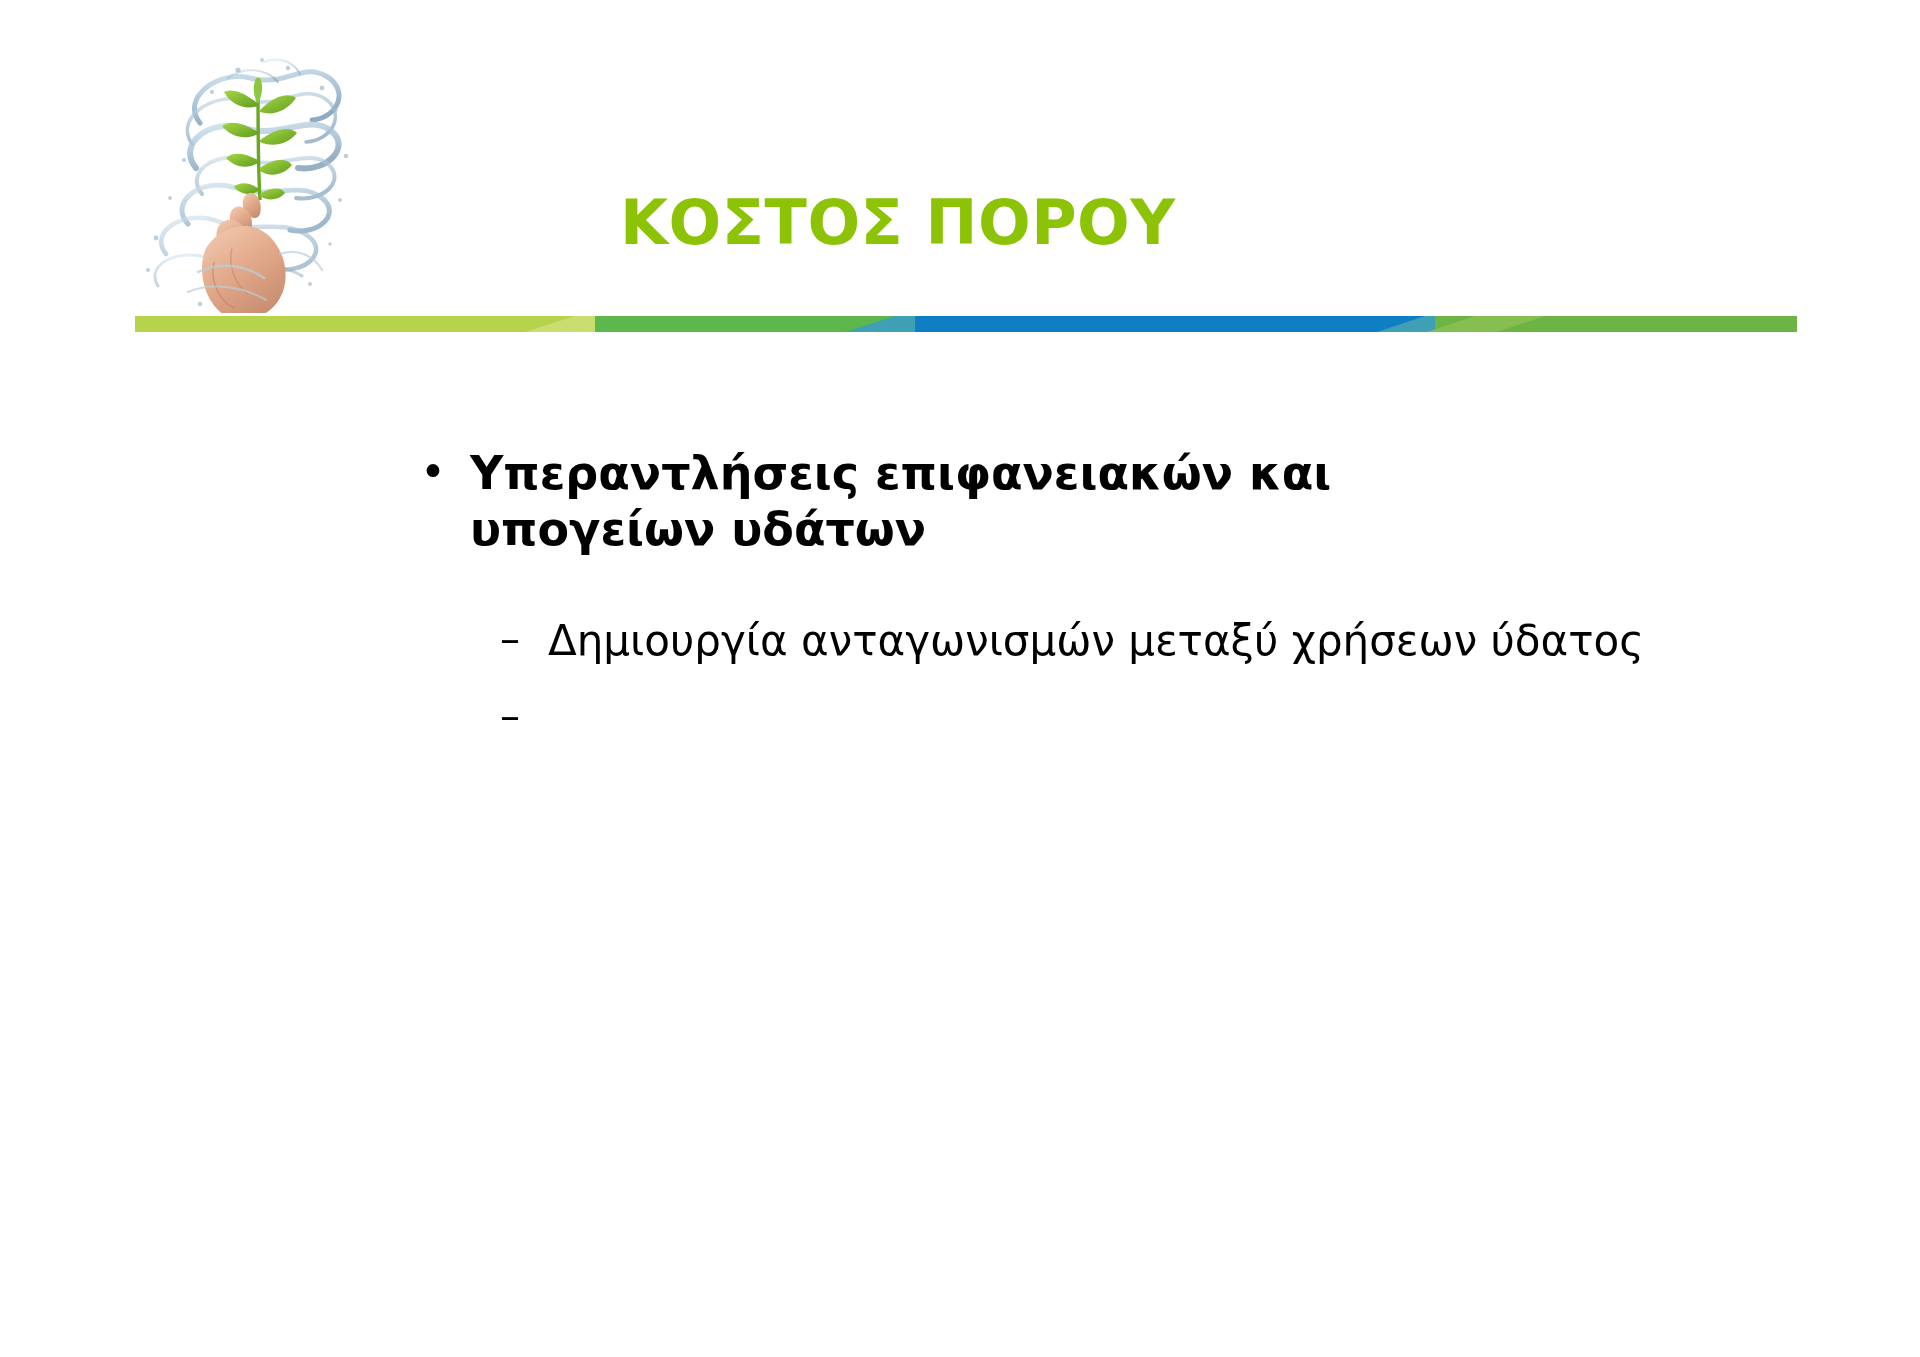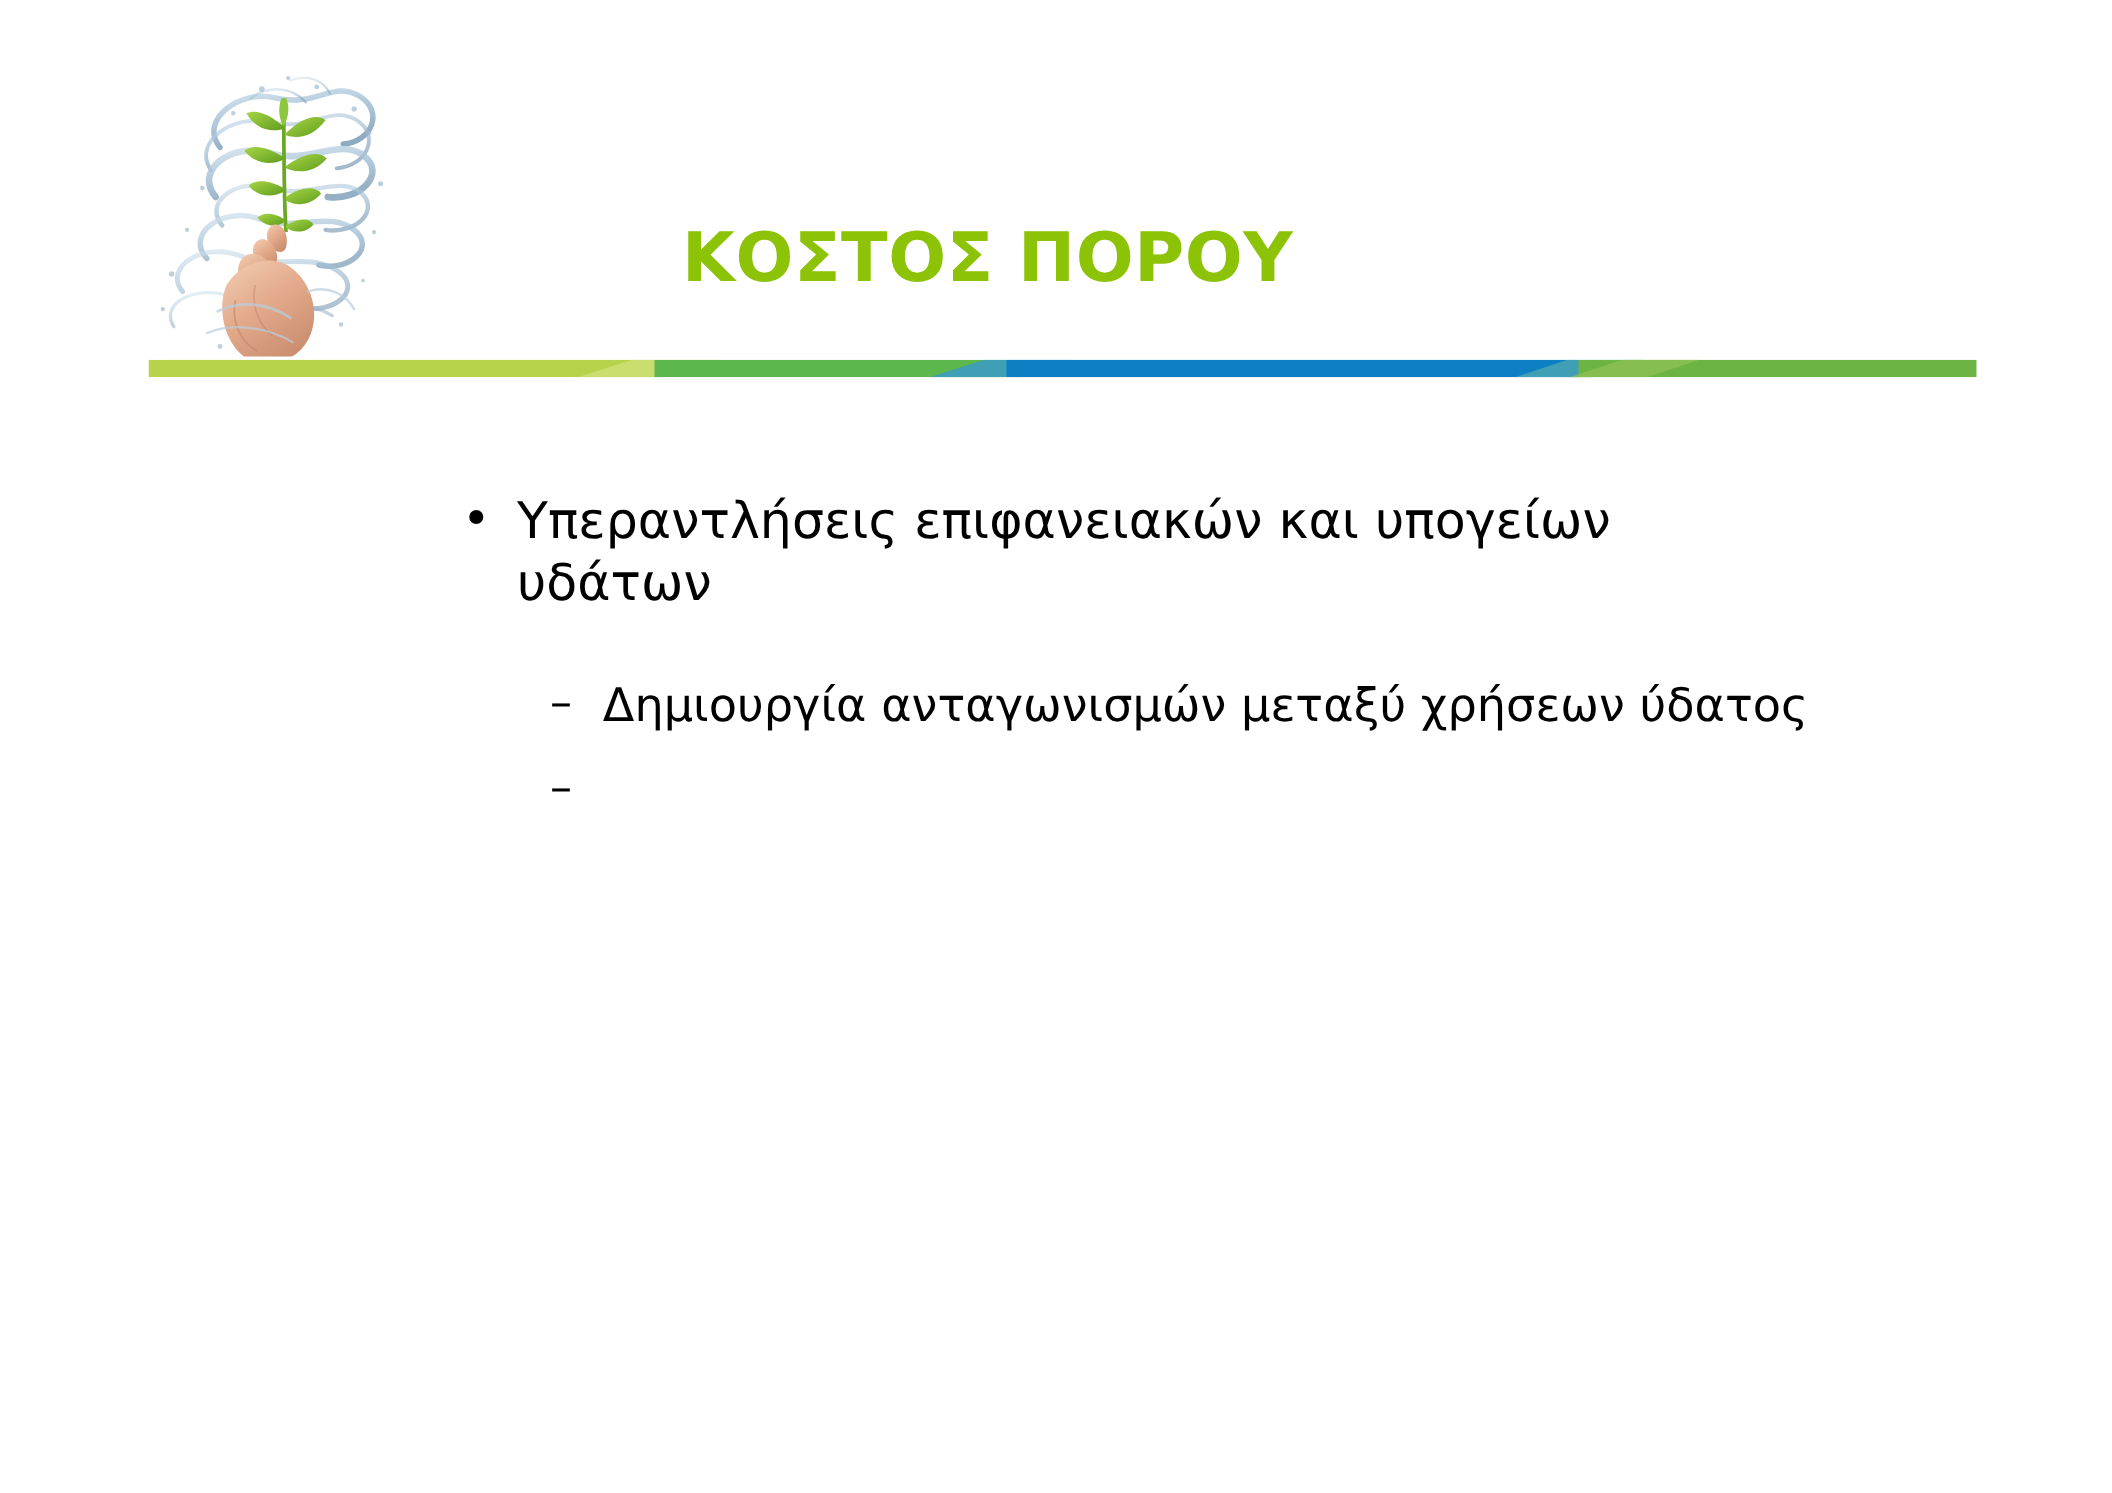--- a/index.html
+++ b/index.html
@@ -14,21 +14,21 @@
     height: 1357px;
     background: #ffffff;
     overflow: hidden;
     font-family: "DejaVu Sans", "Liberation Sans", sans-serif;
   }
 
   
   .header {
     position: absolute;
     left: 0;
-    top: 11px;
+    top: 0;
     width: 1920px;
     height: 340px;
   }
 
   
   .splash-art {
     position: absolute;
     left: 140px;
     top: 48px;
     width: 250px;
@@ -91,21 +91,21 @@
   }
   .bullet-l1 .marker {
     font-size: 44px;
     line-height: 1.22;
     color: #000;
     flex: 0 0 auto;
     width: 24px;
   }
   .bullet-l1 .text {
     font-size: 46px;
-    font-weight: normal;
+    font-weight: bold;
     line-height: 1.22;
     color: #000;
   }
 
   .sub-list {
     position: absolute;
     left: 500px;
     top: 265px;
     width: 1180px;
   }

